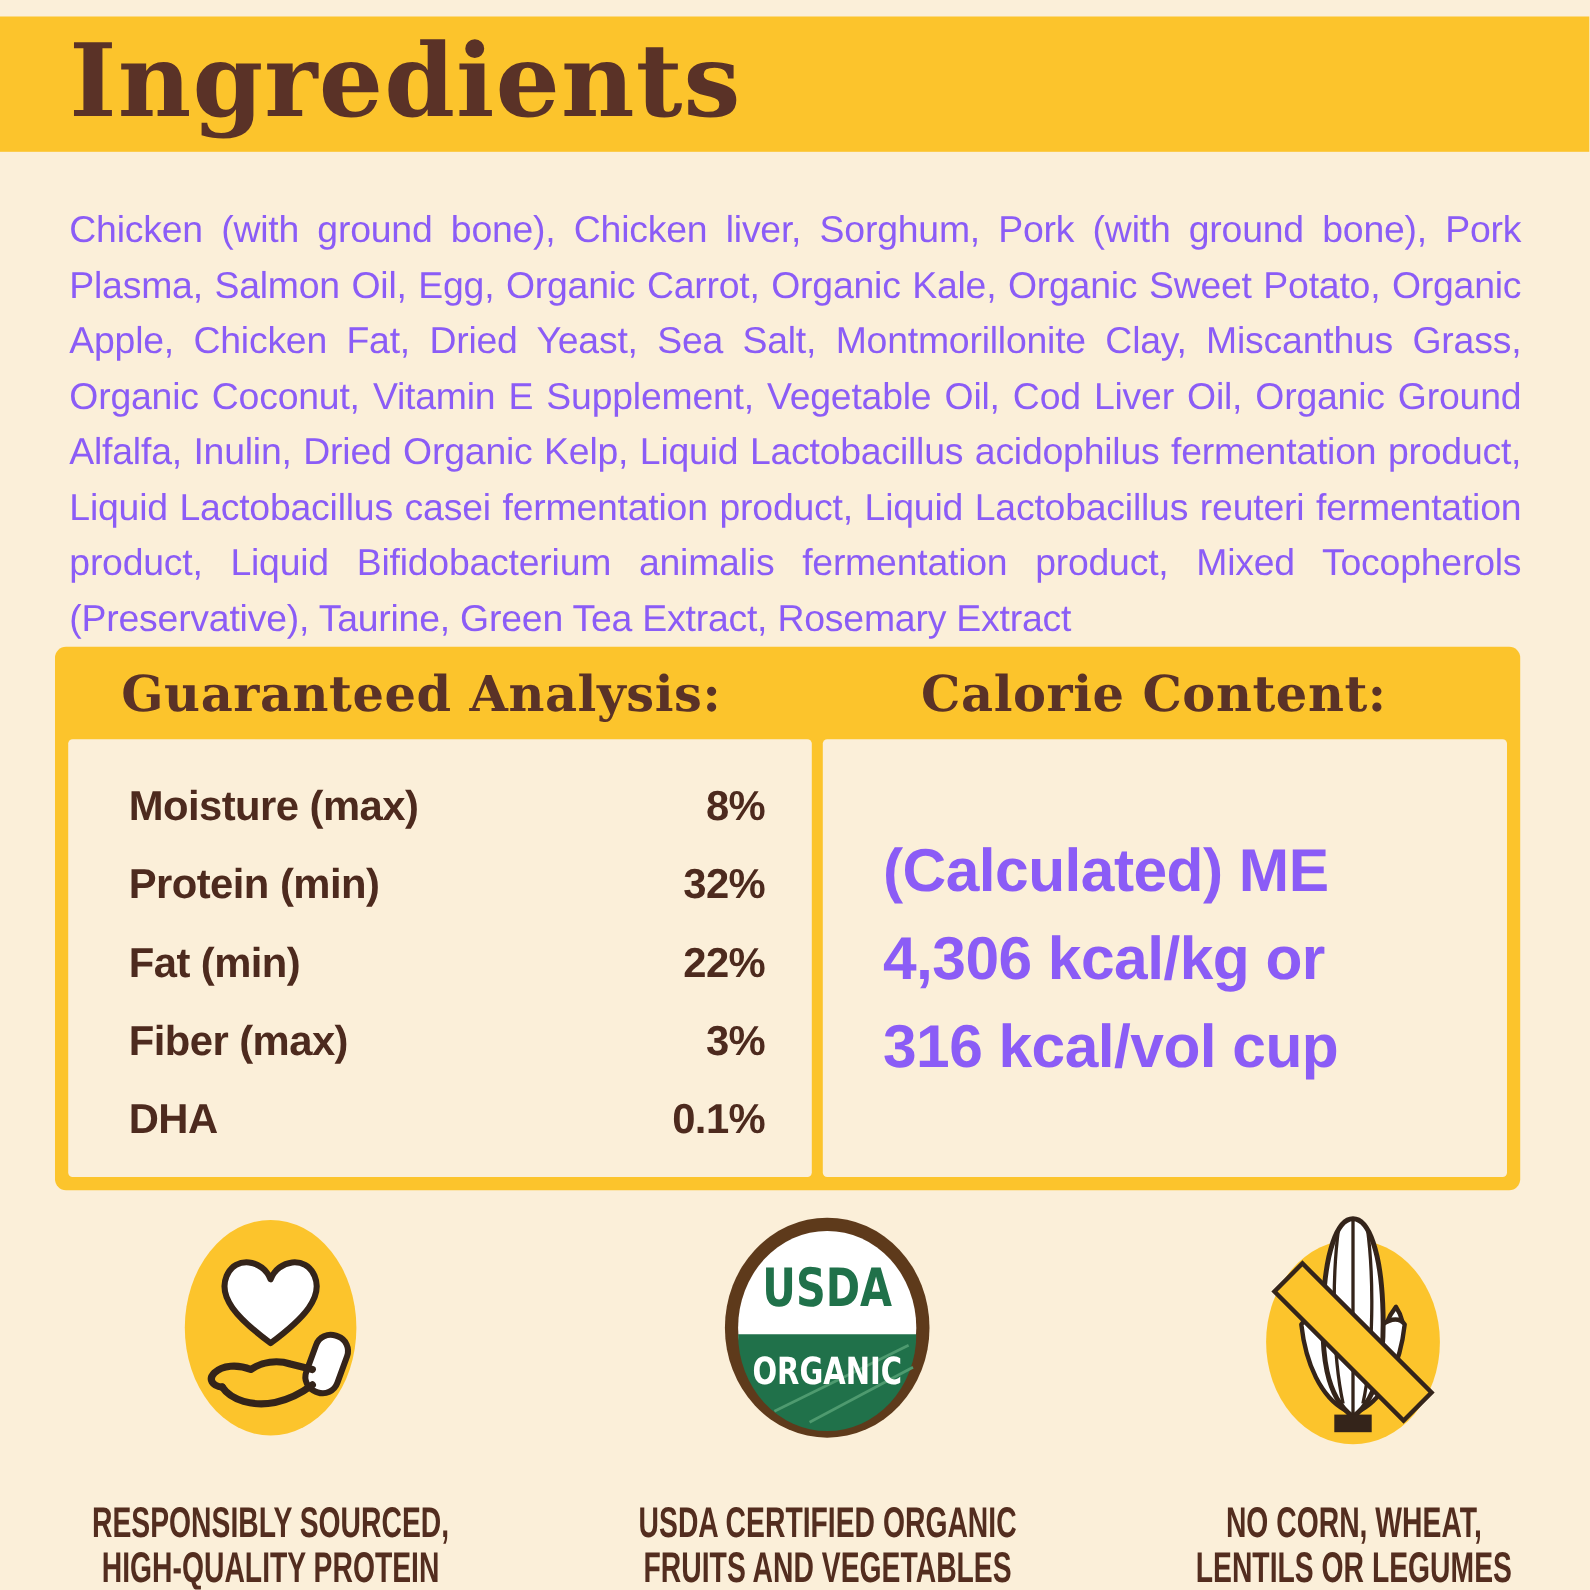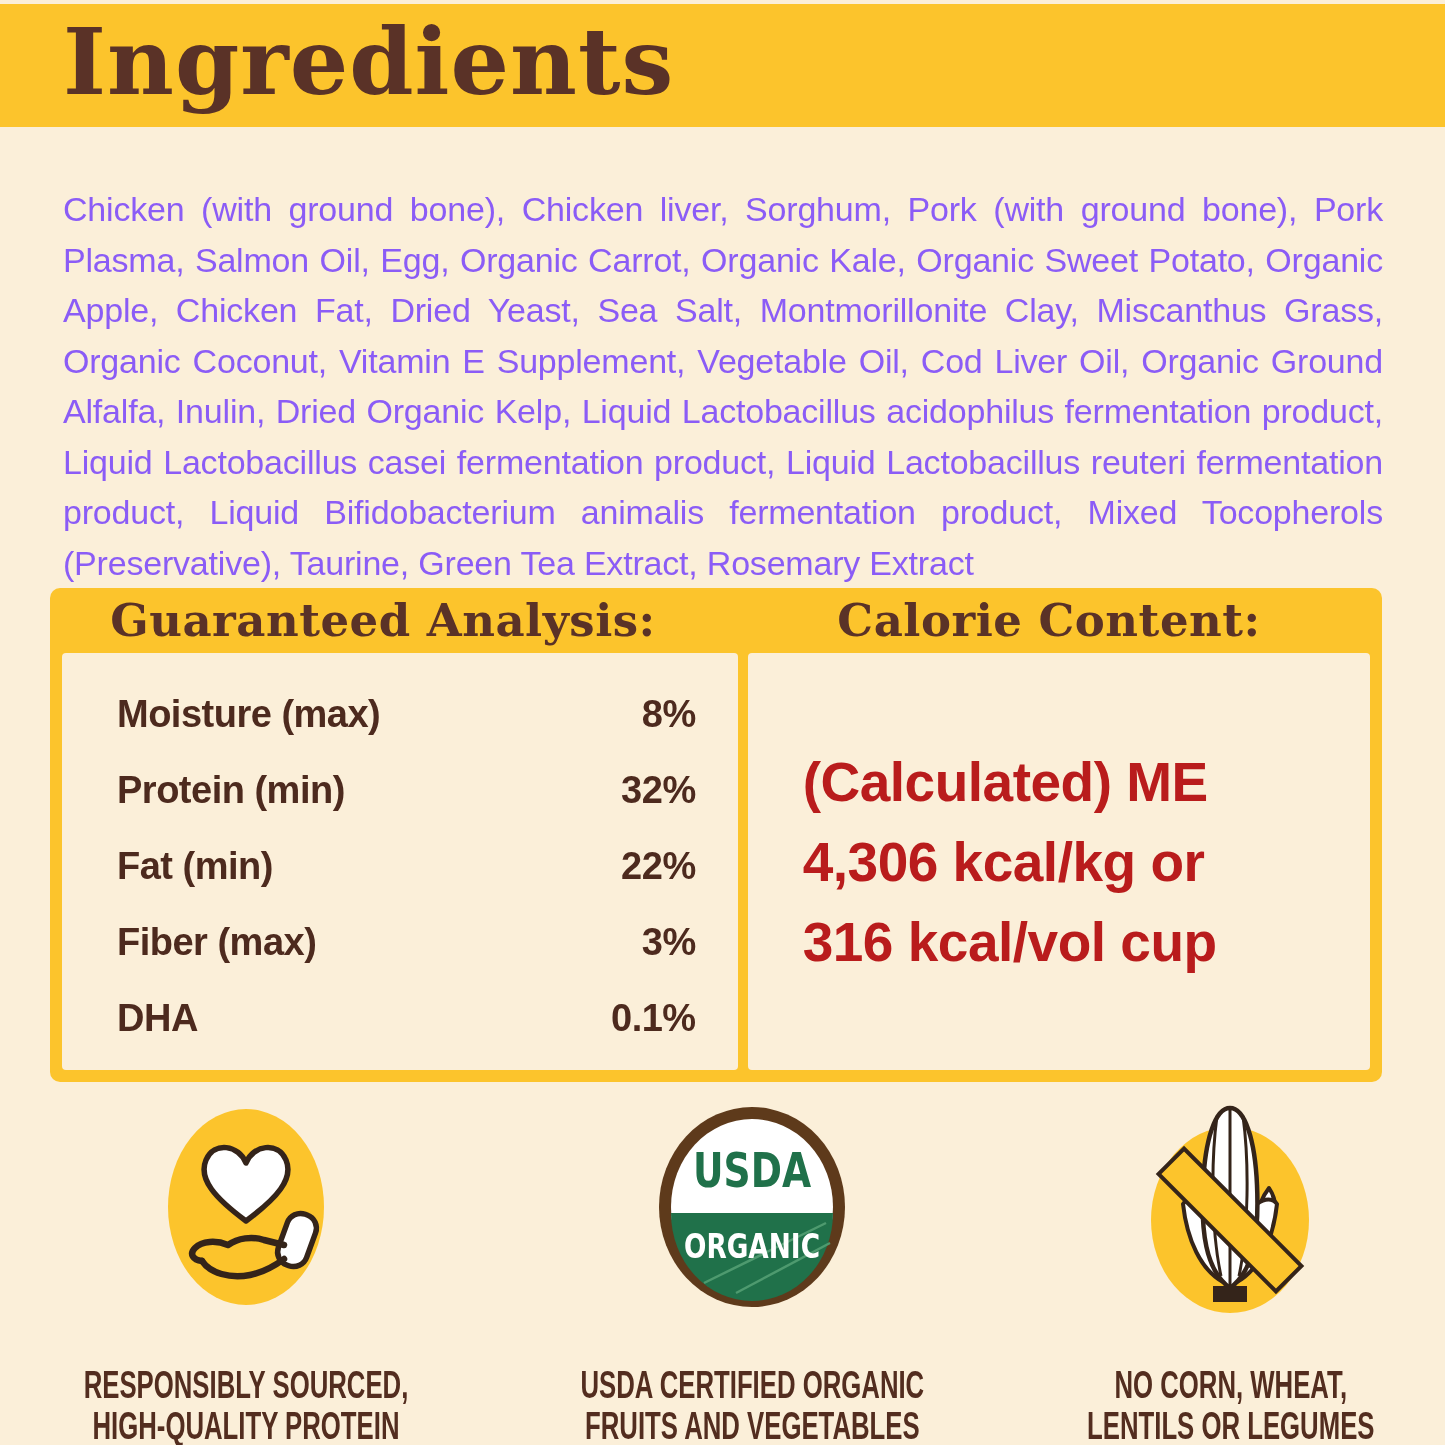--- a/index.html
+++ b/index.html
@@ -4,60 +4,60 @@
 <style>
   html,body{margin:0;padding:0;}
   body{
     width:1445px;height:1445px;position:relative;overflow:hidden;
     background:#FBEFD9;
     font-family:"Liberation Sans", sans-serif;
     color:#4D2A1E;
   }
   
   .header-band{
-    position:absolute;top:4px;left:0;width:1445px;height:123px;
+    position:absolute;top:15px;left:0;width:1445px;height:123px;
     background:#FCC42C;
   }
   .header-title{
     position:absolute;left:63px;top:10px;margin:0;
     font-family:"DejaVu Serif", serif;font-weight:bold;
     font-size:92px;line-height:1.05;color:#5A3227;letter-spacing:1px;
   }
   
   .ingredients-text{
     position:absolute;top:150px;left:63px;width:1320px;
     font-size:34px;line-height:50.5px;letter-spacing:-0.2px;
     text-align:justify;color:#8b5cf6;
   }
   
   .ga-box{
     position:absolute;left:50px;top:588px;width:1332px;height:494px;
     background:#FCC42C;border-radius:10px;box-sizing:border-box;
     display:flex;flex-direction:column;
   }
-  .ga-titles{display:flex;height:65px;align-items:center;flex:0 0 auto;}
+  .ga-titles{display:flex;height:84px;align-items:center;flex:0 0 auto;}
   .ga-title{
     flex:1;text-align:center;
     font-family:"DejaVu Serif", serif;font-weight:bold;
     font-size:45px;color:#5A3227;letter-spacing:0.5px;
   }
   .ga-panels{
     flex:1;display:flex;gap:10px;padding:0 12px 12px 12px;
   }
   .panel{
     background:#FBEFD9;border-radius:4px;box-sizing:border-box;
   }
   .panel-left{flex:1.02;display:flex;flex-direction:column;justify-content:space-between;
     padding:40px 42px 30px 55px;}
   .ga-row{display:flex;justify-content:space-between;align-items:baseline;
     font-weight:bold;font-size:38px;letter-spacing:-0.5px;color:#4D2A1E;}
   .panel-right{flex:1;display:flex;align-items:center;padding-left:55px;}
   .calorie-text{
     font-weight:bold;font-size:55px;line-height:80px;letter-spacing:-0.5px;
-    color:#b91c1c;white-space:pre-line;
+    color:#8b5cf6;white-space:pre-line;
   }
   
   .features{
     position:absolute;top:1098px;left:0;width:1445px;
     display:flex;
   }
   .feature{flex:1;display:flex;flex-direction:column;align-items:center;gap:34px;}
   .icon-wrap{height:218px;display:flex;align-items:center;justify-content:center;}
   .caption{
     margin-top:14px;text-align:center;font-weight:bold;

